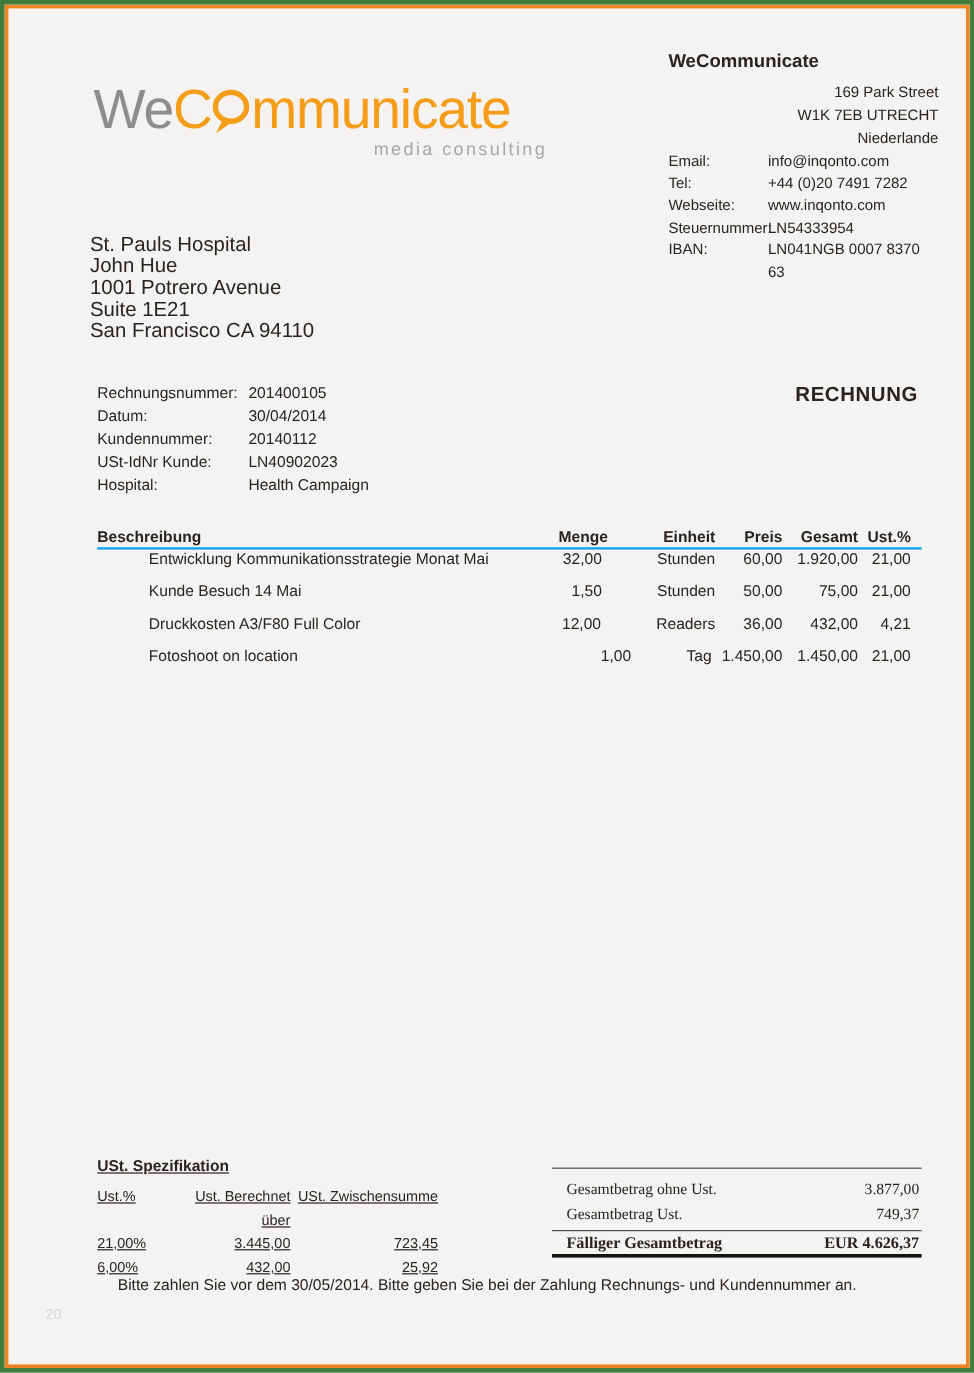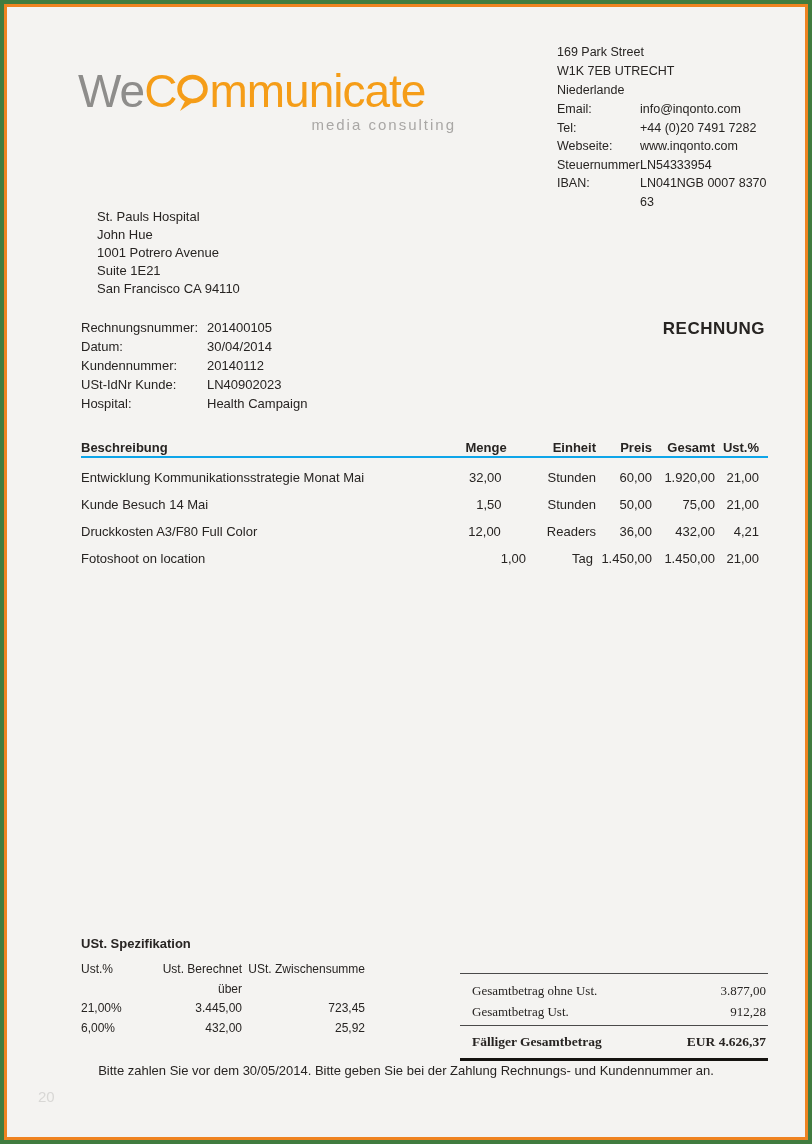--- a/index.html
+++ b/index.html
@@ -26,91 +26,92 @@
   .logo-orange { color: var(--logo_orange, #f59d18); }
   .bubble { display: inline-block; width: 31px; height: 40px; vertical-align: -7px; margin: 0 1px; }
   .tagline {
     text-align: right; font-size: 15px; letter-spacing: 2px;
     color: var(--tagline_gray, #a9a7a5); margin-top: 1px;
   }
 
   
   .company { position: absolute; left: 550px; top: 36px; width: 225px; font-size: 12.5px; }
   .company .cname { font-weight: bold; font-size: 15.5px; margin-bottom: 7px; }
-  .company .cline { line-height: 19px; }
+  .company .cline { line-height: 19px; text-align: right; }
   .crow { display: flex; line-height: 18.5px; }
   .crow .clabel { width: 83px; flex: 0 0 83px; }
   .crow .cvalue { flex: 1; }
 
   
-  .recipient { position: absolute; left: 90px; top: 188px; font-size: 13px; margin-top: 13px; }
+  .recipient { position: absolute; left: 68px; top: 188px; font-size: 17px; }
   .recipient .rline { line-height: 18px; }
 
   
   .meta { position: absolute; left: 74px; top: 311px; font-size: 13px; }
   .mrow { display: flex; line-height: 19px; }
   .mrow .mlabel { width: 126px; flex: 0 0 126px; }
 
   .doc-title {
     position: absolute; right: 40px; top: 312px;
     font-size: 17px; font-weight: bold; letter-spacing: 0.5px;
   }
 
   
   .items { position: absolute; left: 74px; top: 433px; width: 687px; font-size: 13px; }
   .thead {
     display: flex; font-weight: bold; height: 18px;
     border-bottom: 2px solid #0ea5e9; padding-right: 9px;
   }
-  .trow { display: flex; height: 27px; align-items: flex-end; padding-right: 9px; }
+  .trow { display: flex; height: 27px; align-items: flex-start; padding-right: 9px; margin-left: 43px; }
   .items .trow:first-of-type { margin-top: 6px; }
   .c-desc   { flex: 1; text-align: left; }
   .c-menge  { flex: 0 0 50px; text-align: right; }
   .c-einheit{ flex: 0 0 58px; text-align: left; margin-left: 12px; padding-left: 34px; }
   .c-preis  { flex: 0 0 56px; text-align: right; }
   .c-gesamt { flex: 0 0 63px; text-align: right; }
   .c-ust    { flex: 0 0 44px; text-align: right; }
 
   
-  .vat { position: absolute; left: 74px; top: 929px; width: 292px; }
+  .vat { position: absolute; left: 74px; top: 957px; width: 292px; text-decoration: underline; }
   .vat-title { font-weight: bold; font-size: 13px; margin-bottom: 9px; }
   .vrow { display: flex; font-size: 12px; line-height: 19.5px; }
   .v-pct  { flex: 0 0 60px; text-align: left; }
   .v-base { flex: 0 0 101px; text-align: right; }
   .v-sub  { flex: 0 0 123px; text-align: right; }
 
   
   .totals { position: absolute; left: 453px; top: 966px; width: 308px; border-top: 1px solid #4a4a4a; padding-top: 6px; font-size: 13px; font-family: Liberation Serif, serif; }
   .torow { display: flex; justify-content: space-between; line-height: 21px; padding: 0 2px 0 12px; }
   .due {
     display: flex; justify-content: space-between; align-items: center;
-    margin-top: 3px; height: 36px; padding: 0 2px 0 12px;
+    margin-top: 3px; height: 23px; padding: 0 2px 0 12px;
     border-top: 1px solid #4a4a4a; border-bottom: 3px solid #151310;
     font-weight: bold; font-size: 13.5px;
   }
 
   
   .footnote { position: absolute; left: 0; top: 1056px; width: 100%; text-align: center; font-size: 13px; }
-  .pagenum { position: absolute; left: 31px; top: 1081px; font-size: 15px; color: #d8d7d5; }
+  .pagenum { position: absolute; left: 31px; top: 1081px; font-size: 12px; color: #d8d7d5; }
 </style>
 </head>
 <body>
 
 <div class="sheet">
   <div class="frame">
 
     <div class="logo">
       <div class="logo-line"><span class="logo-we">We</span><span class="logo-orange">C</span><span class="bubble"><svg width="31" height="40" viewBox="0 0 31 40">
               <ellipse cx="15.5" cy="15" rx="13" ry="12" fill="none" stroke="#f59d18" stroke-width="4.5"></ellipse>
               <path d="M9 25 L3 37 L16 28 Z" fill="#f59d18"></path>
             </svg></span><span class="logo-orange">mmunicate</span></div>
       <div class="tagline">media consulting</div>
     </div>
 
     <div class="company">
+      <div class="cname">WeCommunicate</div>
       <div class="cline">169 Park Street</div>
       <div class="cline">W1K 7EB  UTRECHT</div>
       <div class="cline">Niederlande</div>
       <div class="crow">
         <span class="clabel">Email:</span>
         <span class="cvalue">info@inqonto.com</span>
       </div>
       <div class="crow">
         <span class="clabel">Tel:</span>
         <span class="cvalue">+44 (0)20 7491 7282</span>
@@ -224,21 +225,21 @@
       </div>
     </div>
 
     <div class="totals">
       <div class="torow">
         <span>Gesamtbetrag ohne Ust.</span>
         <span>3.877,00</span>
       </div>
       <div class="torow">
         <span>Gesamtbetrag Ust.</span>
-        <span>912,28</span>
+        <span>749,37</span>
       </div>
       <div class="due">
         <span>Fälliger Gesamtbetrag</span>
         <span>EUR 4.626,37</span>
       </div>
     </div>
 
     <div class="footnote">Bitte zahlen Sie vor dem 30/05/2014. Bitte geben Sie bei der Zahlung Rechnungs- und Kundennummer an.</div>
     <div class="pagenum">20</div>
 

